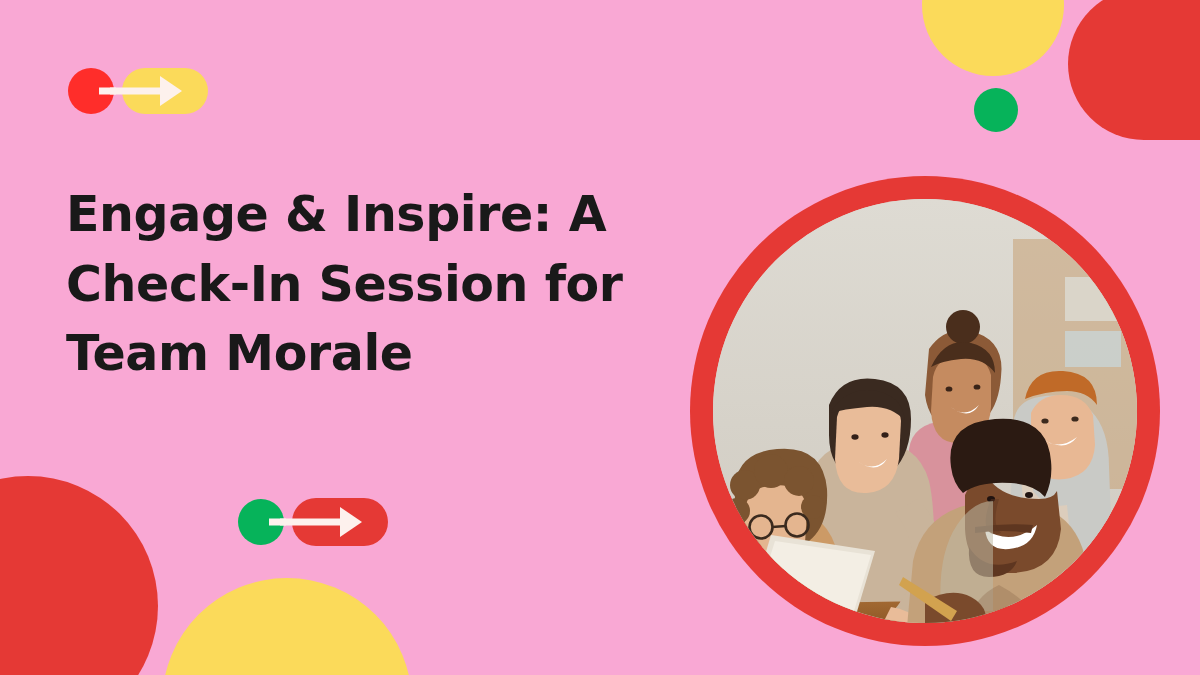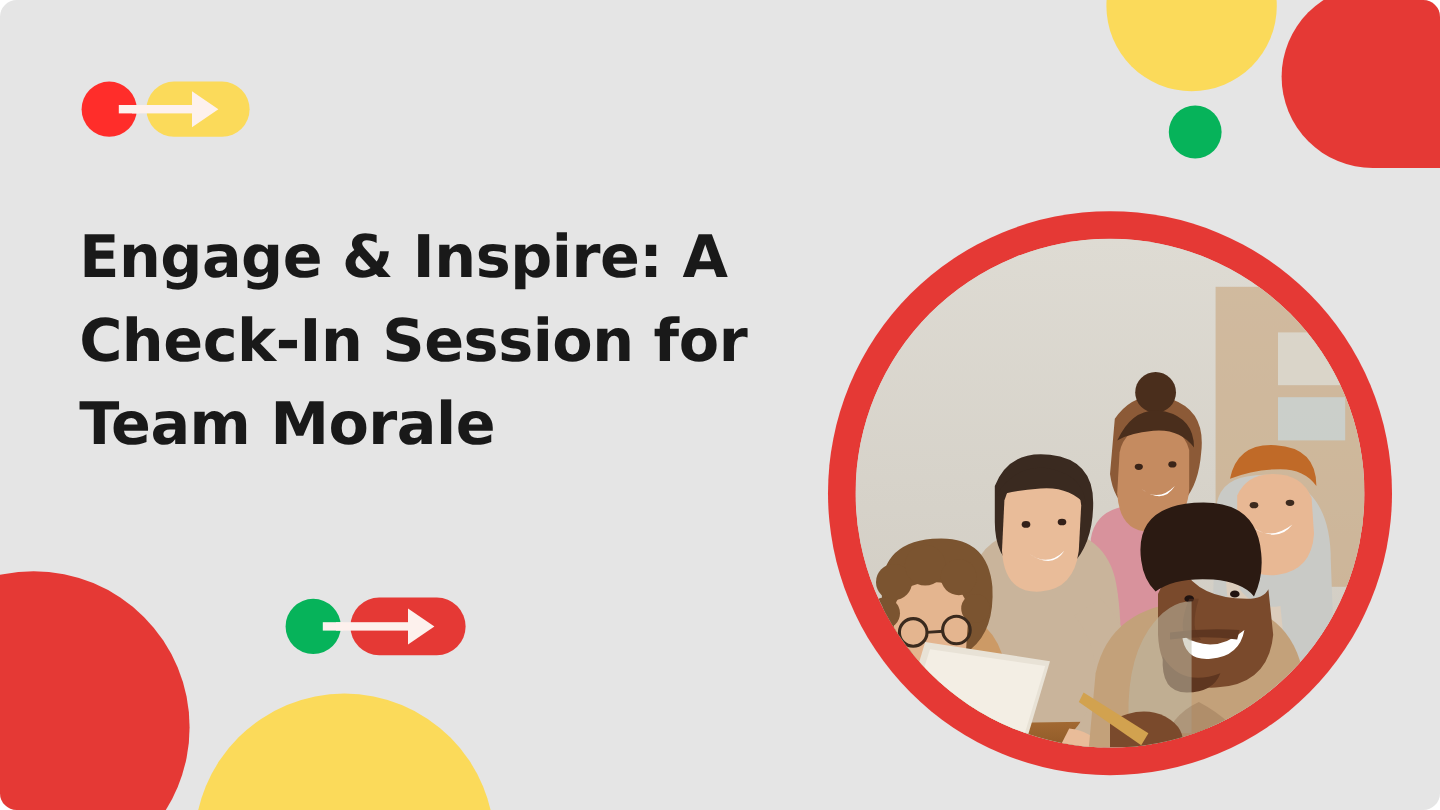--- a/index.html
+++ b/index.html
@@ -10,23 +10,22 @@
     width: 1200px;
     height: 675px;
     overflow: hidden;
     font-family: "DejaVu Sans", "Liberation Sans", sans-serif;
   }
 
   #slide {
     position: relative;
     width: 1200px;
     height: 675px;
-    background: #e5e5e5;
+    background: #f9a8d4;
     overflow: hidden;
-    border-radius: 14px;
   }
 
   
   .deco { position: absolute; }
 
   
   .deco-red-topright {
     top: -12px;
     left: 1068px;
     width: 230px;

